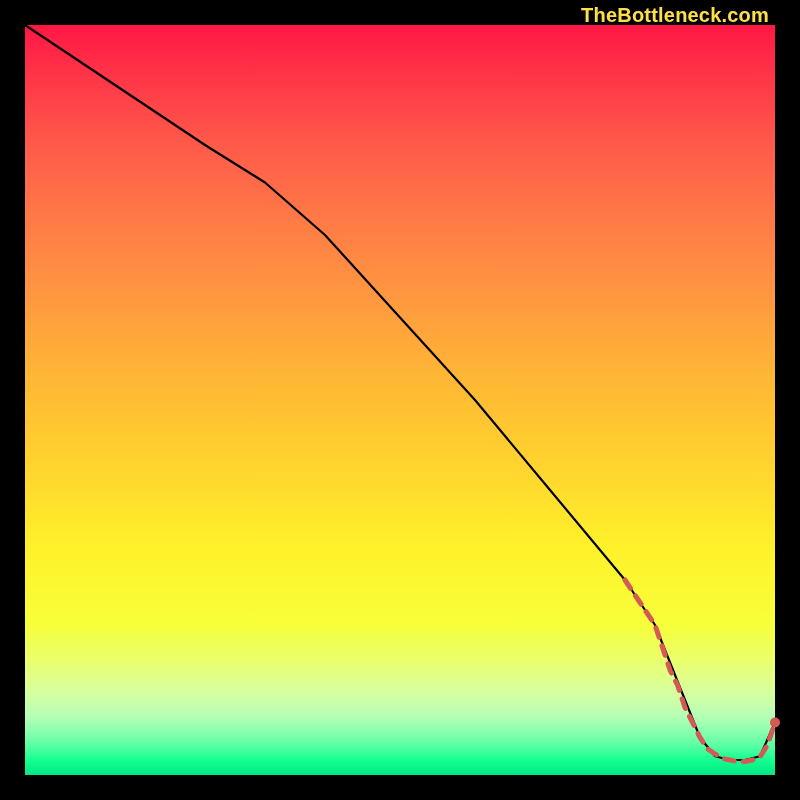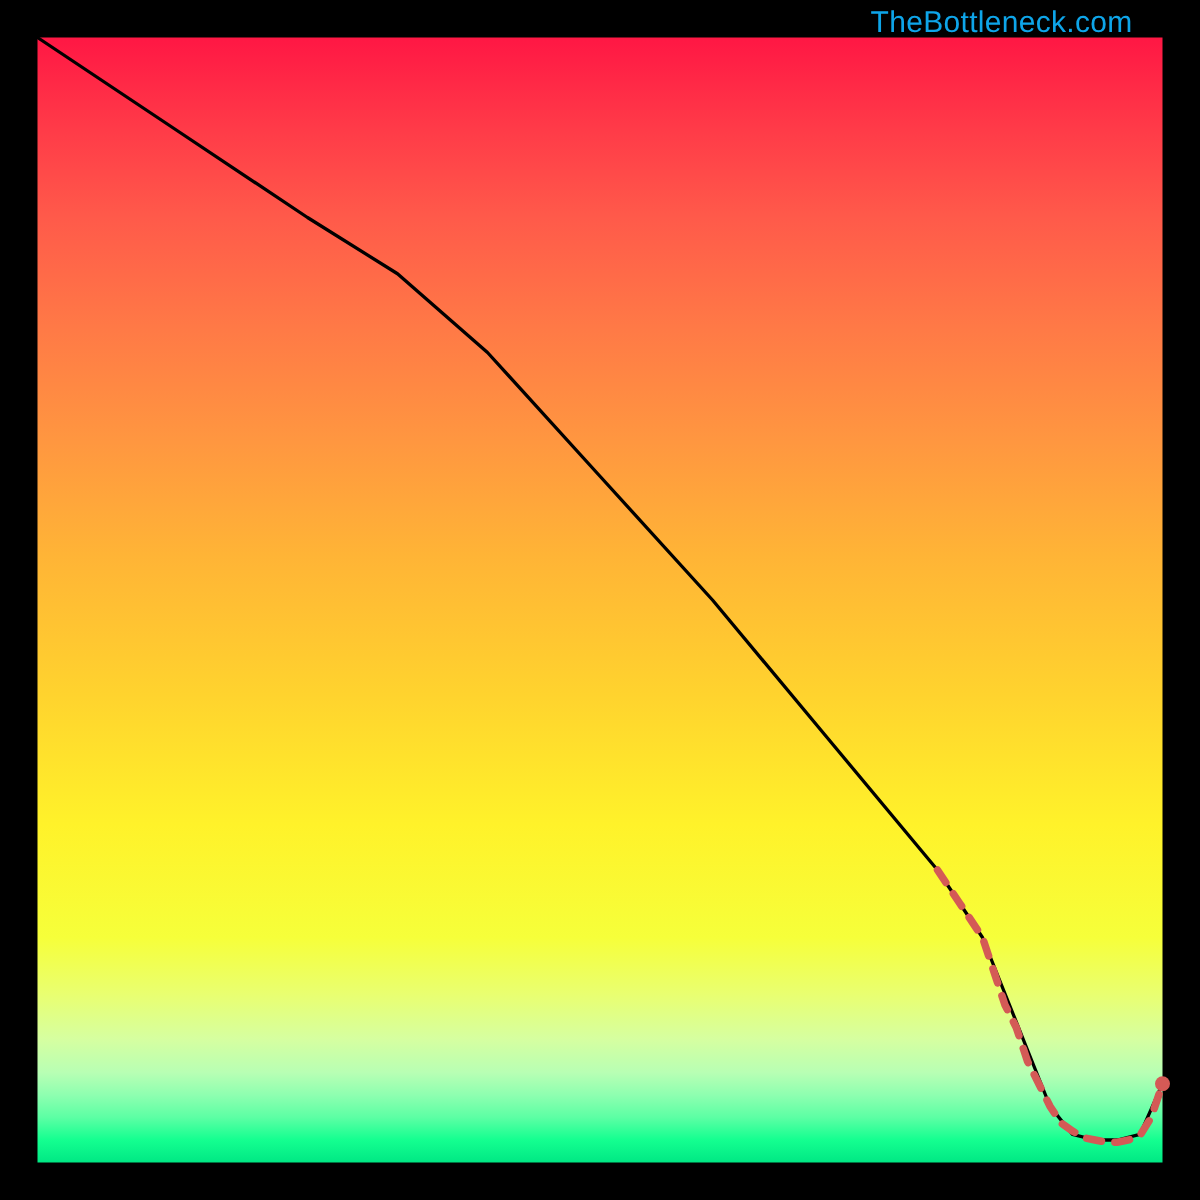--- a/index.html
+++ b/index.html
@@ -38,24 +38,24 @@
       #b8ffb4 92%,
       #8effb0 94%,
       #5cffa4 96%,
       #14ff90 98%,
       #00e884 100%
     );
   }
   .watermark {
     position: absolute;
     top: 4px;
-    right: 45px;
-    color: #0ea5e9;
+    right: 31px;
+    color: #fde047;
     font-size: 20px;
-    font-weight: 400;
+    font-weight: 700;
     letter-spacing: 0.2px;
     white-space: nowrap;
   }
   svg.overlay {
     position: absolute;
     left: 0;
     top: 0;
     width: 750px;
     height: 750px;
     overflow: visible;

